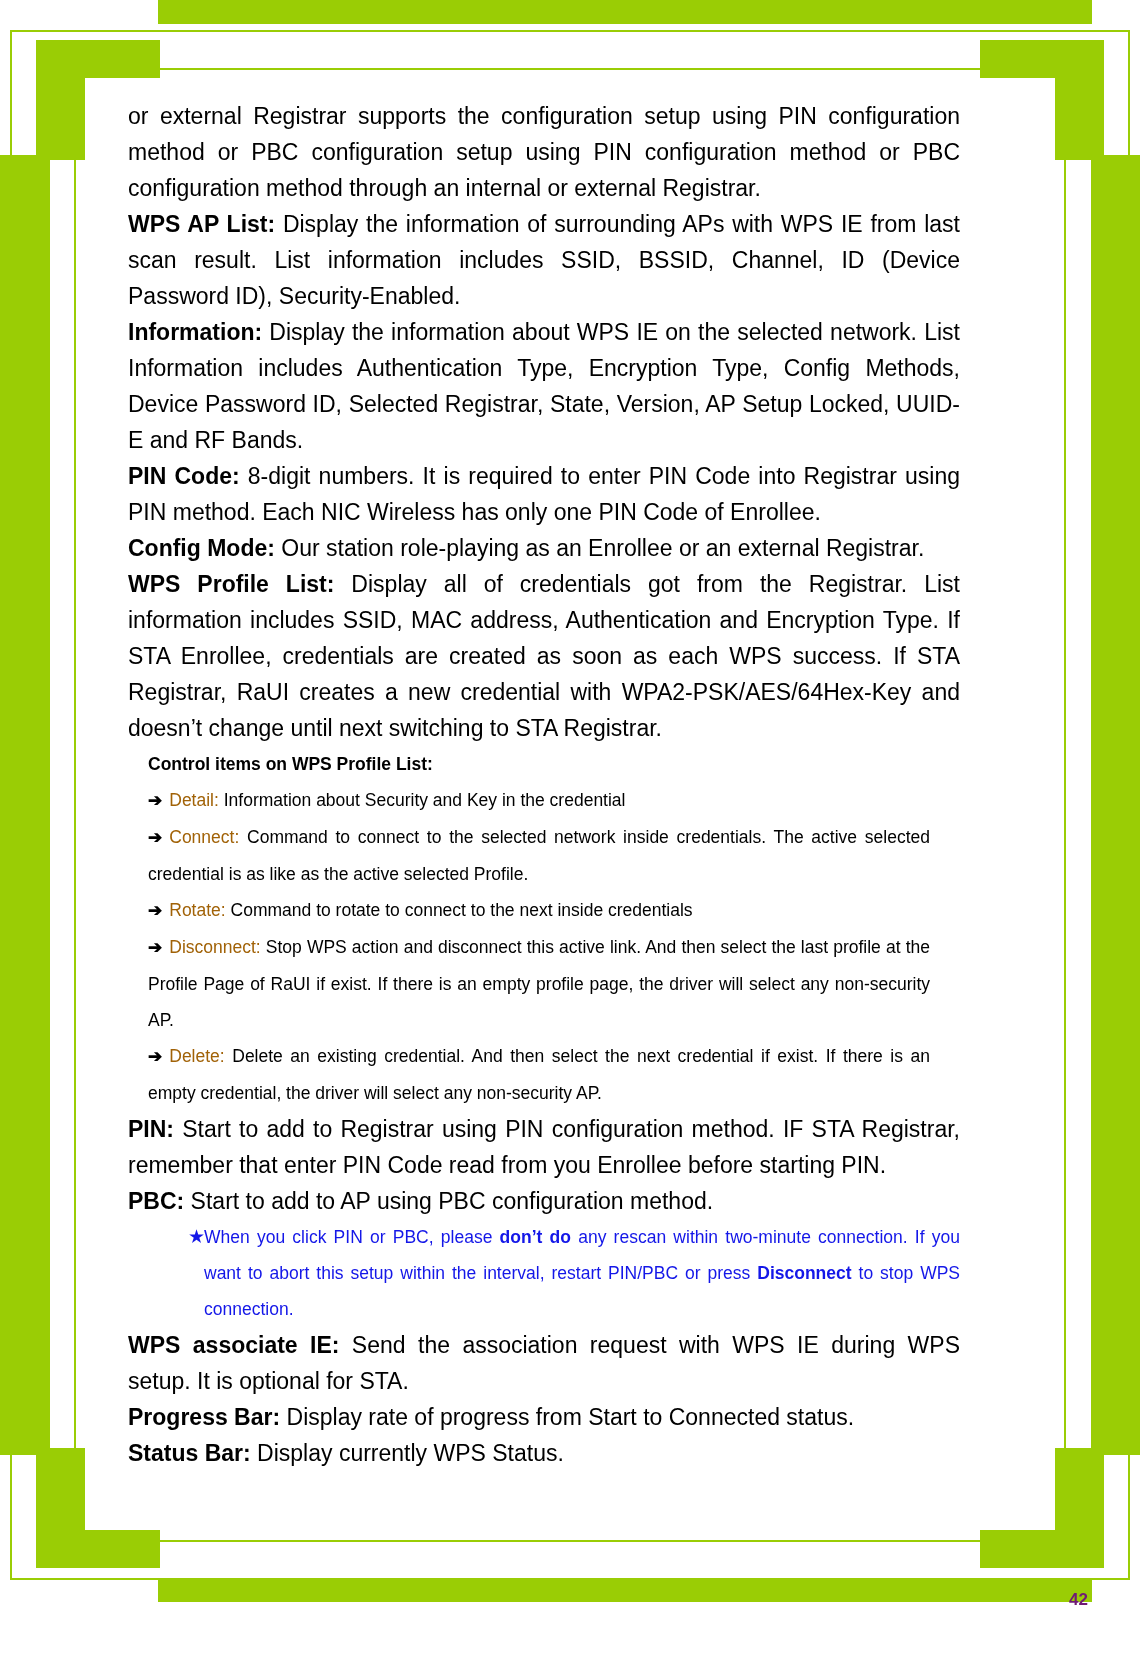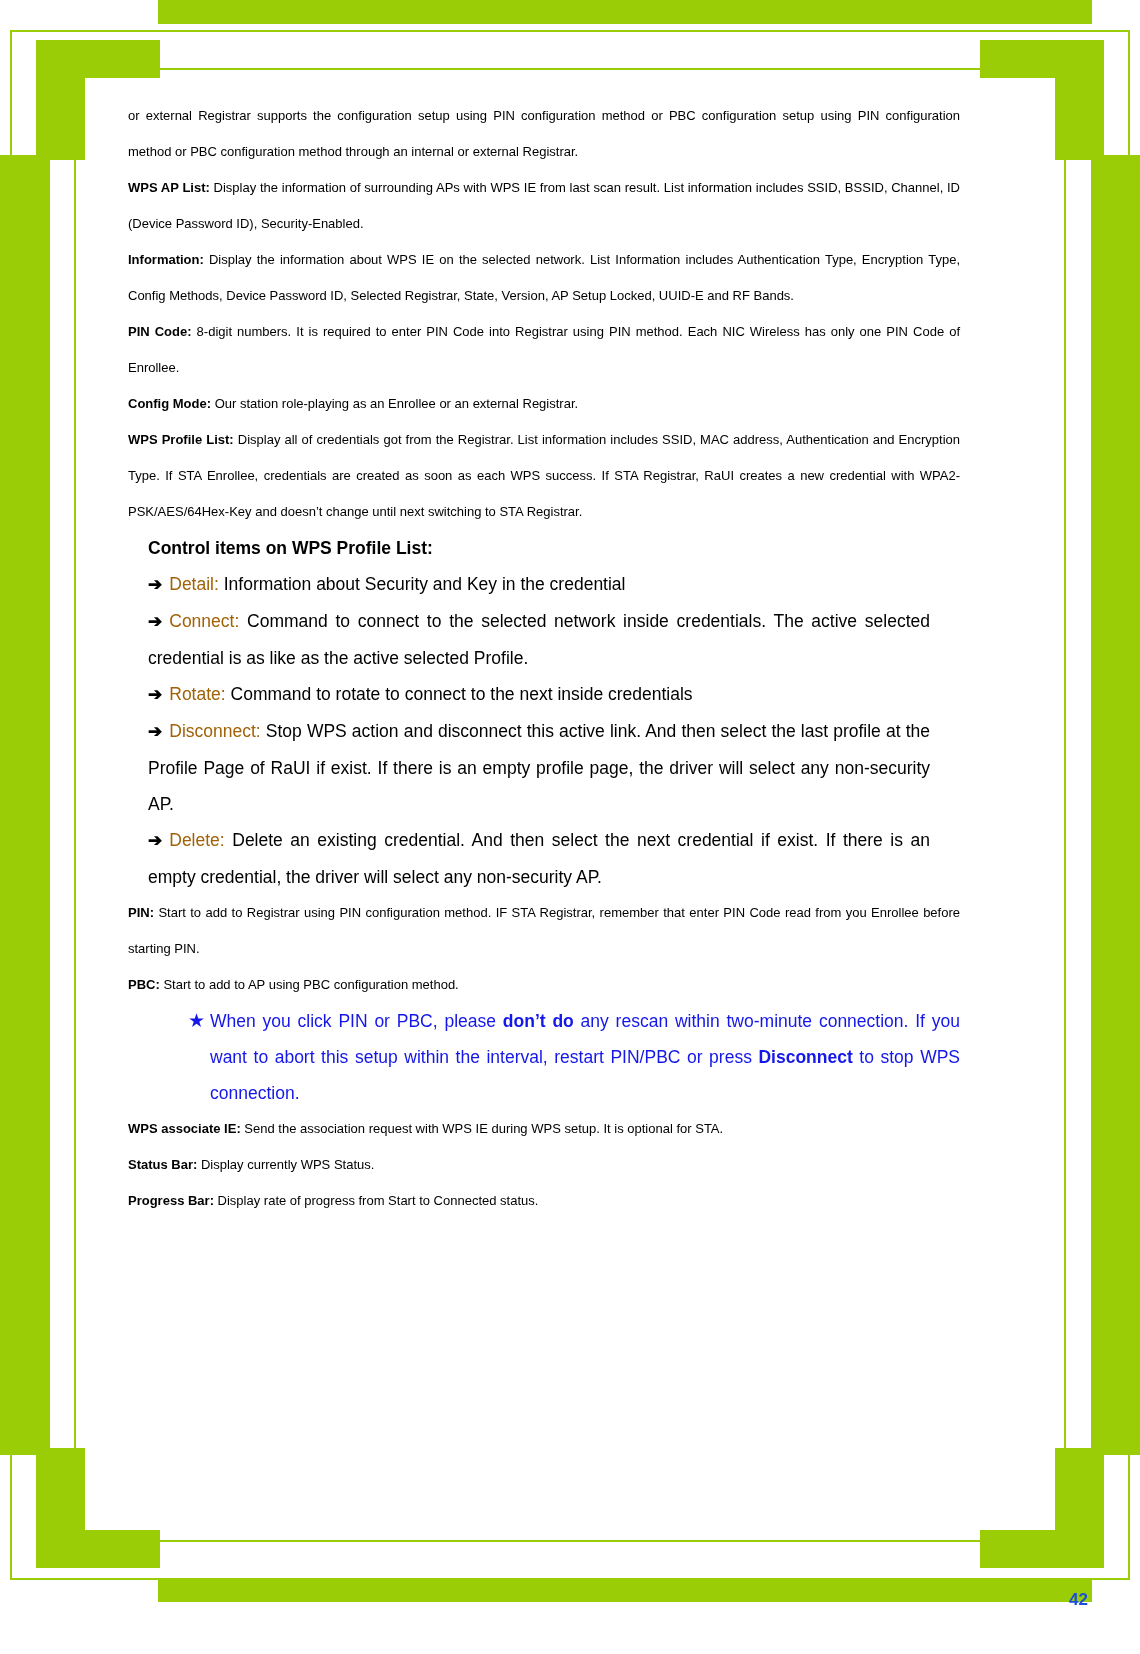--- a/index.html
+++ b/index.html
@@ -54,21 +54,21 @@
 
   
   .content {
     position: absolute;
     left: 128px;
     top: 98px;
     width: 832px;
   }
   p.body-text {
     margin: 0 0 0 0;
-    font-size: 13px;
+    font-size: 23px;
     line-height: 36px;
     color: #000000;
     text-align: justify;
     text-justify: inter-word;
   }
   p.body-text.last-line-left { text-align-last: left; }
   b, .bold { font-weight: bold; }
 
   
   .sub-block {
@@ -102,21 +102,21 @@
     margin-left: 60px;
     width: 772px;
     position: relative;
     color: #1417E8;
     font-size: 17.5px;
     line-height: 36px;
     text-align: justify;
     text-align-last: left;
   }
   .note-text {
-    margin-left: 22px;
+    margin-left: 16px;
     text-align: justify;
     text-align-last: left;
   }
   .star-glyph {
     position: absolute;
     left: 0px;
     top: 0px;
     color: #1417E8;
     font-size: 19px;
     line-height: 36px;
@@ -124,21 +124,21 @@
 
   
   .page-number {
     position: absolute;
     left: 0;
     top: 1492px;
     width: 960px;
     text-align: right;
     font-size: 17px;
     font-weight: bold;
-    color: #1d4ed8;
+    color: #701a75;
   }
 </style>
 </head>
 <body>
 
 <div class="page-frame">
   <div class="bar bar-top"></div>
   <div class="bar bar-left"></div>
   <div class="bar bar-right"></div>
   <div class="bar bar-bottom"></div>
@@ -197,18 +197,18 @@
   <p class="body-text last-line-left"><b>PBC:</b><span> Start to add to AP using PBC configuration method.</span></p>
 
   <div class="note-block">
     <span class="star-glyph">★</span>
     <div class="note-text"><span>When you click PIN or PBC, please </span><b>don’t do</b><span> any rescan within two-minute connection. If you want to abort this setup within the interval, restart PIN/PBC or press </span><b>Disconnect</b><span> to stop WPS connection.</span></div>
   </div>
 
   <p class="body-text last-line-left"><b>WPS associate IE:</b><span> Send the association request with WPS IE during WPS setup. It is optional for STA.</span></p>
 
 
+  <p class="body-text last-line-left"><b>Progress Bar:</b><span> Display rate of progress from Start to Connected status.</span></p>
+
   <p class="body-text last-line-left"><b>Status Bar:</b><span> Display currently WPS Status.</span></p>
-
-  <p class="body-text last-line-left"><b>Progress Bar:</b><span> Display rate of progress from Start to Connected status.</span></p>
 
   <div class="page-number">42</div>
 </div>
 
 </body></html>

